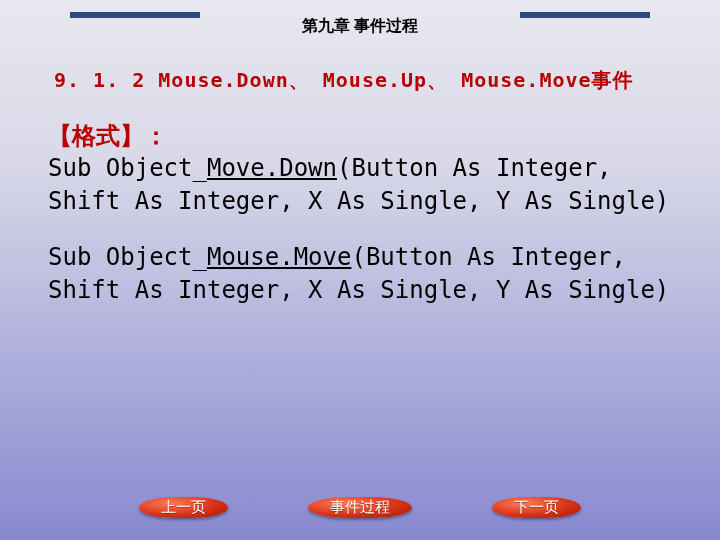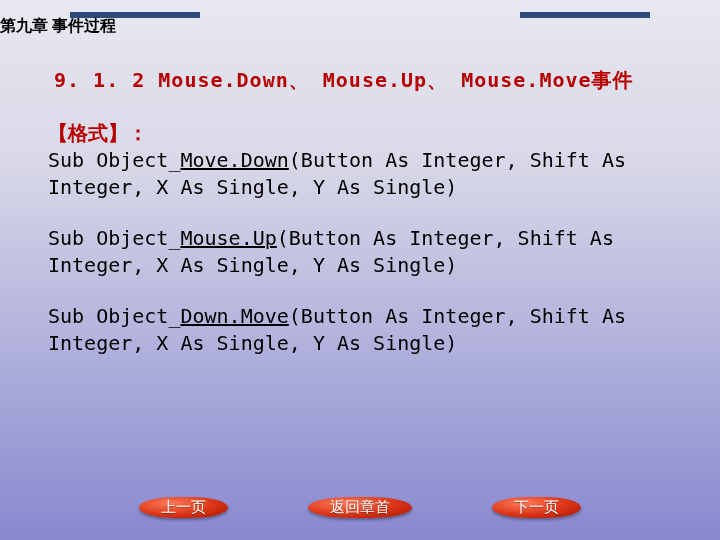--- a/index.html
+++ b/index.html
@@ -15,38 +15,38 @@
     display: flex;
     justify-content: space-between;
     padding: 12px 70px 0 70px;
   }
   .bar {
     height: 6px;
     width: 130px;
     background: #2d4a7a;
   }
   .chapter {
-    text-align: left;
+    text-align: center;
     font-weight: bold;
     font-size: 16px;
     color: #000;
     margin-top: -2px;
     margin-bottom: 18px;
   }
   .section-title {
     font-size: 20px;
     color: #b80000;
     font-weight: bold;
     margin: 30px 0 26px 54px;
     font-family: "SimHei", "SimSun", monospace;
     letter-spacing: 1px;
   }
   .content {
     margin: 0 48px;
-    font-size: 20px;
+    font-size: 24px;
     line-height: 1.35;
     color: #000;
     font-family: "SimHei", "SimSun", monospace;
   }
   .format-label {
     color: #b80000;
     font-weight: bold;
   }
   .block { margin-bottom: 24px; }
   .kw { text-decoration: underline; font-family: "SimHei","SimSun",monospace; }
@@ -82,24 +82,21 @@
 <div class="chapter">第九章 事件过程</div>
 
 <div class="section-title">9. 1. 2 Mouse.Down、 Mouse.Up、 Mouse.Move事件</div>
 
 <div class="content">
   <div class="block">
     <span class="format-label">【格式】：</span><br>
     <span>Sub Object_</span><span class="kw">Move.Down</span><span>(Button As Integer, Shift As Integer, X As Single, Y As Single)</span>
   </div>
   <div class="block">
-    <span>Sub Object_</span><span class="kw">Mouse.Up</span><span>(Button As Integer, Shift As Integer, X As Single, Y As Single)</span>
-  </div>
-  <div class="block">
-    <span>Sub Object_</span><span class="kw">Down.Move</span><span>(Button As Integer, Shift As Integer, X As Single, Y As Single)</span>
+    <span>Sub Object_</span><span class="kw">Mouse.Move</span><span>(Button As Integer, Shift As Integer, X As Single, Y As Single)</span>
   </div>
 </div>
 
 <div class="buttons">
   <div class="btn">上一页</div>
-  <div class="btn">返回章首</div>
+  <div class="btn">事件过程</div>
   <div class="btn">下一页</div>
 </div>
 
 </body></html>

